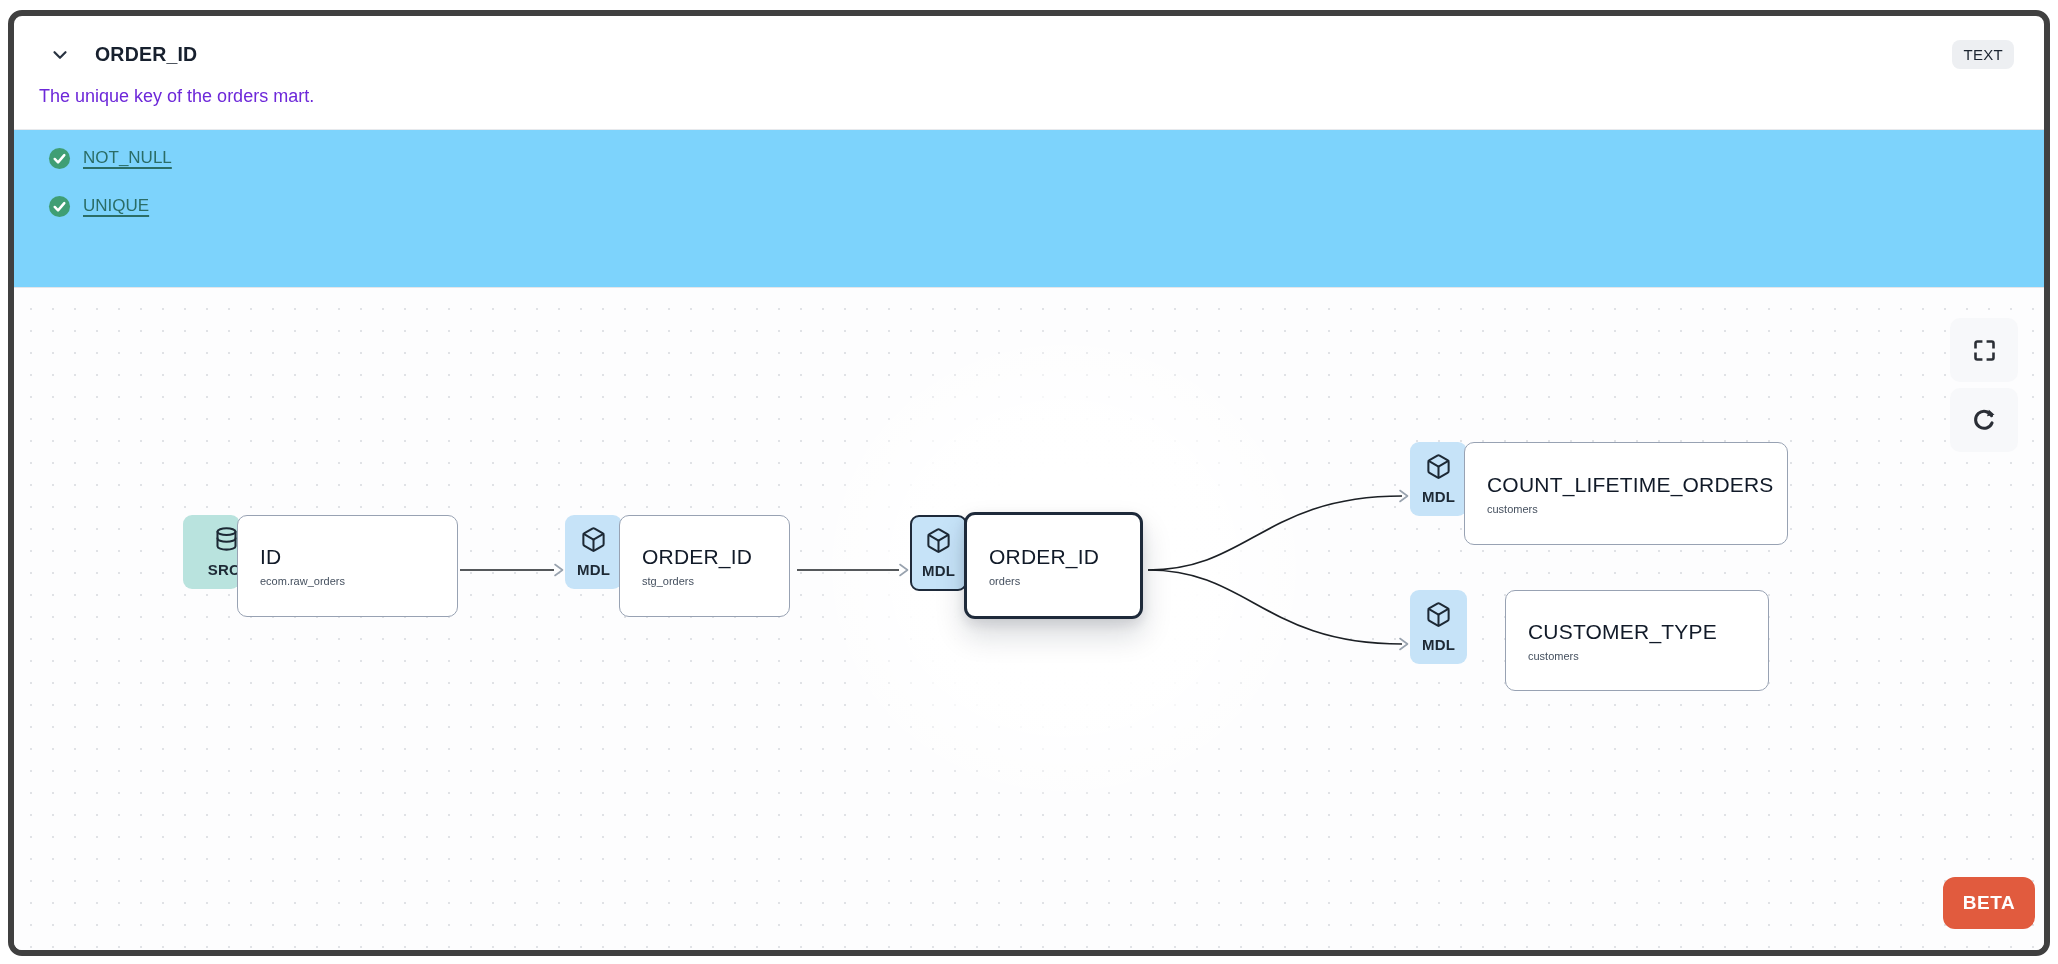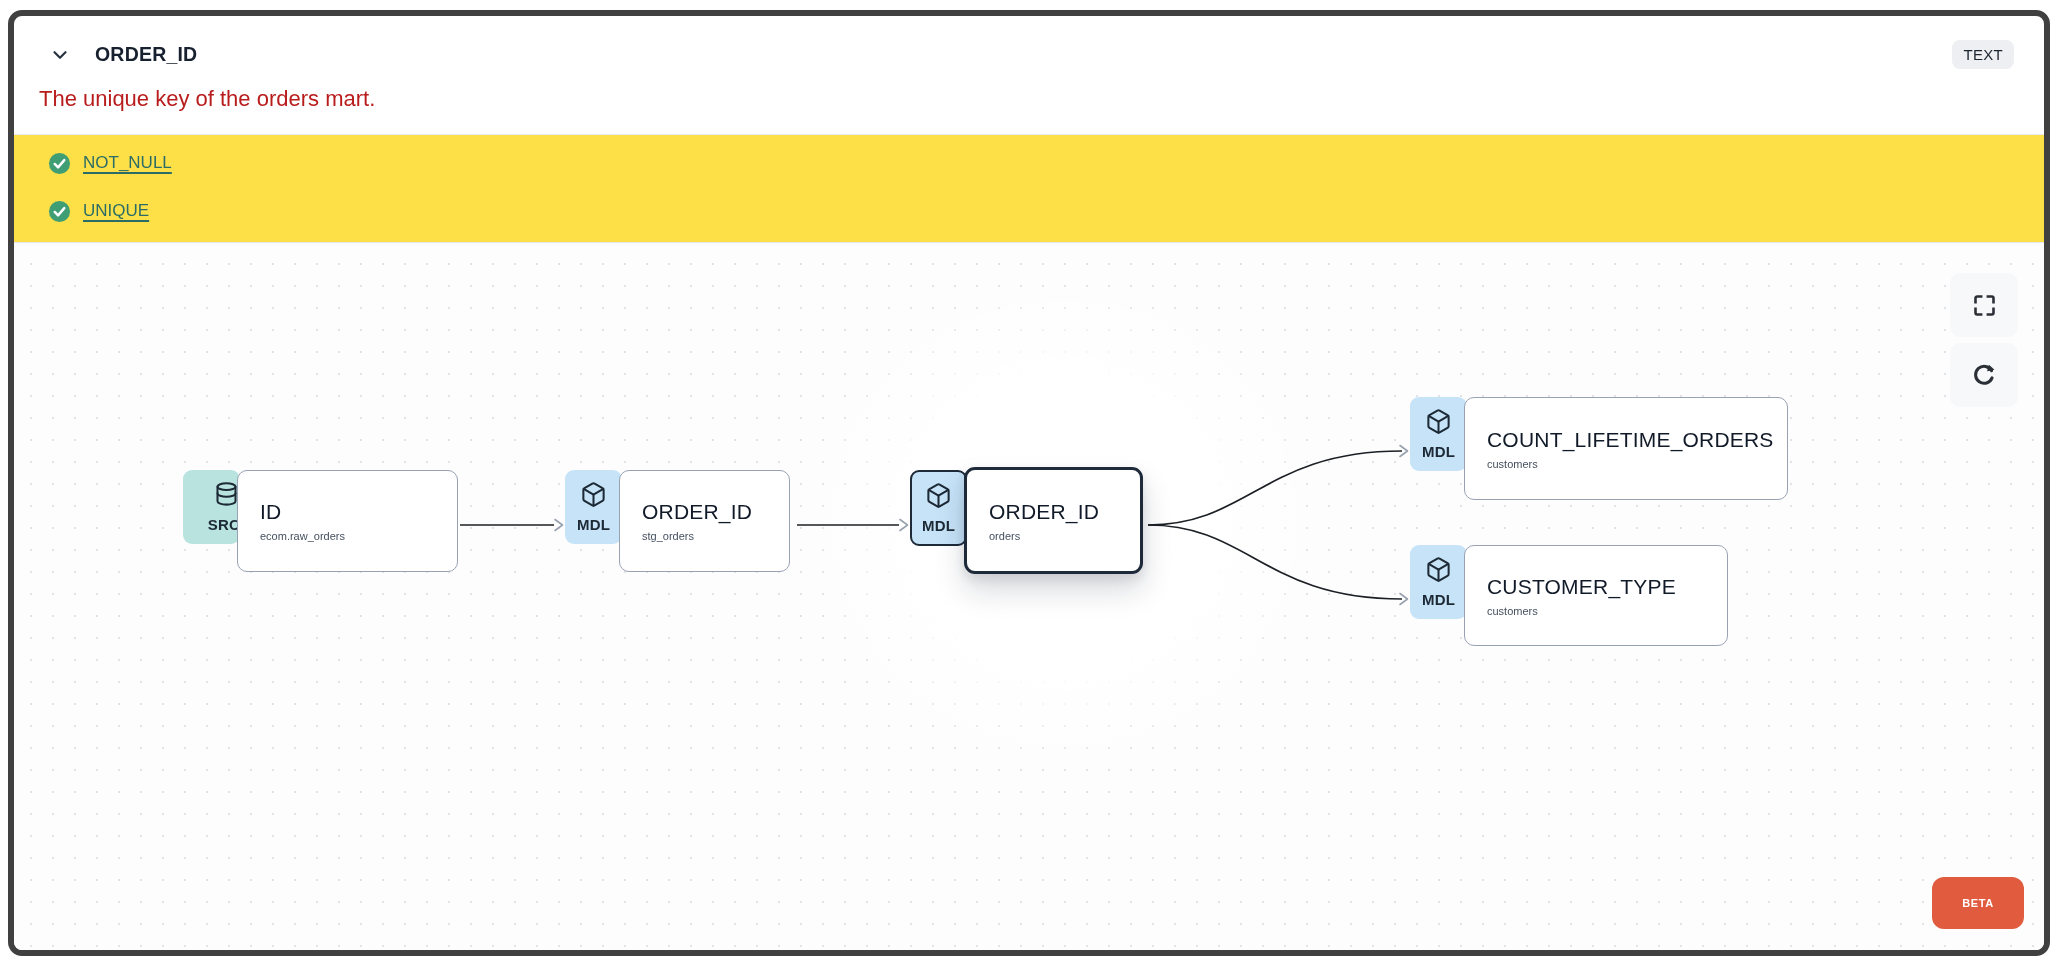--- a/index.html
+++ b/index.html
@@ -12,24 +12,24 @@
     display: flex; flex-direction: column; overflow: hidden;
   }
 
   
   .header-row { display: flex; align-items: center; padding: 24px 30px 0 33px; }
   .chev-btn { width: 26px; height: 26px; display: flex; align-items: center; justify-content: center;
     background: transparent; border: none; cursor: pointer; margin-right: 22px; }
   .page-title { font-size: 19.5px; font-weight: 700; color: #17202e; letter-spacing: 0.2px; }
   .type-badge { margin-left: auto; background: #edeff2; color: #1b2430; font-size: 15px;
     font-weight: 500; padding: 6px 11px; border-radius: 8px; letter-spacing: 0.3px; }
-  .description { padding: 17px 30px 22px 25px; font-size: 22px; color: #b91c1c; }
-
-  
-  .tests { height: 109px; background: #fde047; border-top: 1px solid #e7e9ec;
+  .description { padding: 17px 30px 22px 25px; font-size: 18px; color: #6d28d9; }
+
+  
+  .tests { height: 159px; background: #7dd3fc; border-top: 1px solid #e7e9ec;
     border-bottom: 1px solid #e4e6ea; padding: 13px 30px 0 34px; }
   .test-row { height: 30px; display: flex; align-items: center; gap: 12px; }
   .test-row + .test-row { margin-top: 18px; }
   .test-link { font-size: 17px; font-weight: 500; color: #2b6d66; text-decoration: underline;
     text-underline-offset: 4px; text-decoration-thickness: 1.5px; cursor: pointer; }
 
   
   .canvas { position: relative; flex: 1; background-color: #fdfdfe;
     background-image: radial-gradient(circle, #e0e2e6 1.1px, rgba(0,0,0,0) 1.2px);
     background-size: 22px 22px; background-position: 6px 10px; overflow: hidden; }
@@ -53,23 +53,23 @@
 
   .lnode.selected .lbadge { border: 2px solid #1e2a3a; height: 76px; top: 3px; }
   .lnode.selected .lcard { border: 3px solid #1e2a3a; border-radius: 11px;
     box-shadow: 0 16px 30px rgba(15,23,42,0.16), 0 5px 12px rgba(15,23,42,0.10); }
 
   
   .controls { position: absolute; right: 26px; top: 30px; display: flex; flex-direction: column; gap: 6px; }
   .ctrl-btn { width: 68px; height: 64px; border: none; border-radius: 10px; background: #f7f8fa;
     display: flex; align-items: center; justify-content: center; cursor: pointer; }
 
-  .beta-btn { position: absolute; right: 20px; bottom: 21px; width: 92px; height: 52px;
+  .beta-btn { position: absolute; right: 9px; bottom: 21px; width: 92px; height: 52px;
     background: #e15b3e; color: #ffffff; border: none; border-radius: 12px;
-    font-family: "Liberation Sans", sans-serif; font-size: 11px; font-weight: 700;
+    font-family: "Liberation Sans", sans-serif; font-size: 19px; font-weight: 700;
     letter-spacing: 0.6px; cursor: pointer; }
 </style>
 </head>
 <body>
 
 <div class="card">
 
   <div class="header-row">
     <button class="chev-btn">
       <svg width="22" height="22" viewBox="0 0 24 24" fill="none" stroke="#2a3442" stroke-width="2.4" stroke-linecap="round" stroke-linejoin="round">
@@ -178,21 +178,21 @@
 
     <div class="lnode" style="left:1396px; top:302px;">
       <div class="lbadge mdl">
         <svg width="27" height="27" viewBox="0 0 24 24" fill="none" stroke="#1d2935" stroke-width="1.8" stroke-linecap="round" stroke-linejoin="round">
           <path d="M21 16V8a2 2 0 0 0-1-1.73l-7-4a2 2 0 0 0-2 0l-7 4A2 2 0 0 0 3 8v8a2 2 0 0 0 1 1.73l7 4a2 2 0 0 0 2 0l7-4A2 2 0 0 0 21 16z"></path>
           <polyline points="3.27 6.96 12 12.01 20.73 6.96"></polyline>
           <line x1="12" y1="22.08" x2="12" y2="12"></line>
         </svg>
         <span class="blabel">MDL</span>
       </div>
-      <div class="lcard" style="width:264px; height:101px;">
+      <div class="lcard" style="width:264px; height:101px;margin-left:41px;">
         <div class="ltitle">CUSTOMER_TYPE</div>
         <div class="lsub">customers</div>
       </div>
     </div>
 
     <div class="controls">
       <button class="ctrl-btn">
         <svg width="27" height="27" viewBox="0 0 24 24" fill="none" stroke="#2b2f36" stroke-width="2.3" stroke-linecap="square">
           <path d="M9 4H5.5A1.5 1.5 0 0 0 4 5.5V9"></path>
           <path d="M15 4h3.5A1.5 1.5 0 0 1 20 5.5V9"></path>

